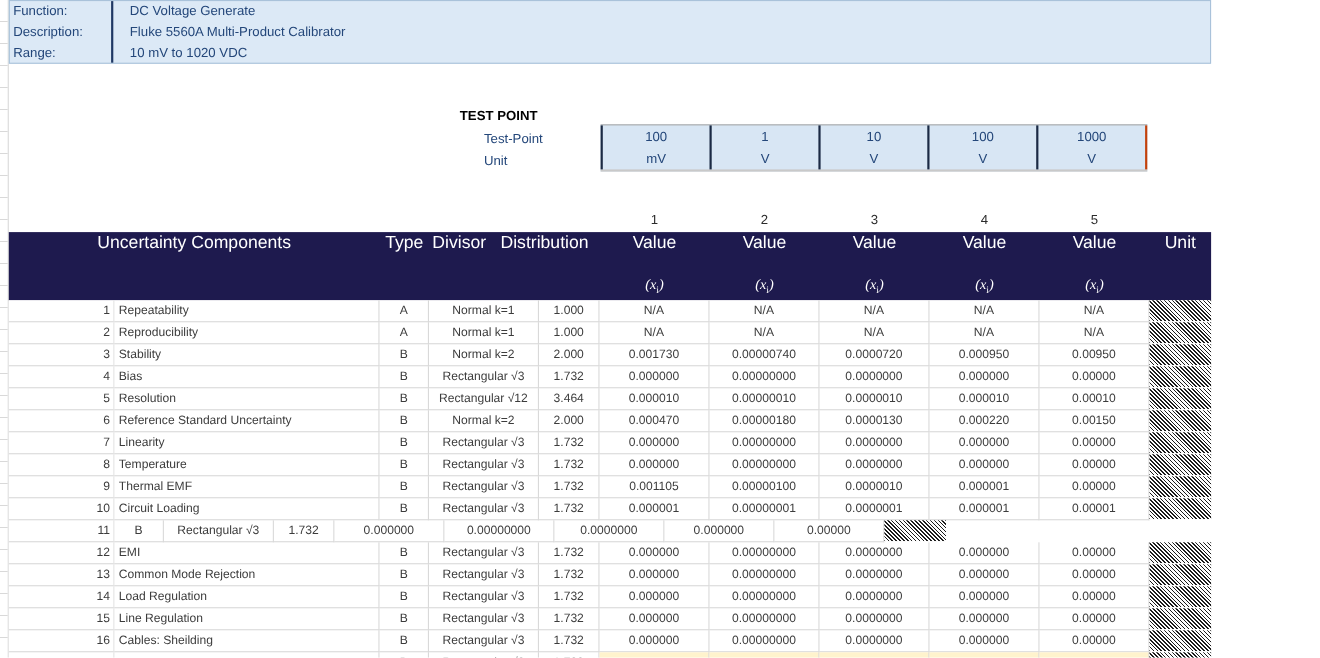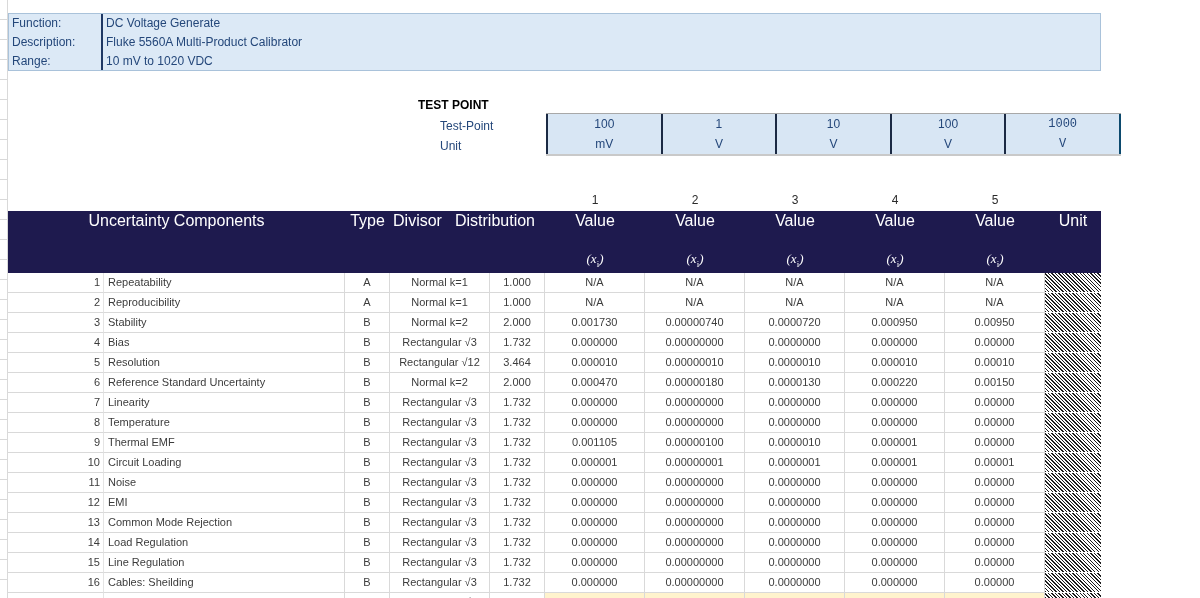--- a/index.html
+++ b/index.html
@@ -8,38 +8,38 @@
     font-family:"Liberation Sans",sans-serif;font-size:11px;color:#3c3c3c;
   }
   
   .left-margin{
     position:absolute;left:0;top:0;width:8px;height:598px;
     background:repeating-linear-gradient(to bottom,#fff 0 19px,#d9d9d9 19px 20px);
     border-right:1px solid #d9d9d9;box-sizing:border-box;
   }
   
   .info-block{
-    position:absolute;left:8px;top:13px;width:1093px;height:58px;
+    position:absolute;left:8px;top:0;width:1093px;height:58px;
     background:#dce9f6;border:1px solid #a9c2da;box-sizing:border-box;
   }
   .info-divider{position:absolute;left:92px;top:0;bottom:0;width:2px;background:#1f3864;}
   .info-row{display:flex;height:19px;line-height:19px;}
   .info-label{width:92px;padding-left:3px;color:#24477a;font-size:12px;box-sizing:border-box;}
-  .info-value{padding-left:5px;color:#24477a;font-size:12px;white-space:nowrap;}
+  .info-value{padding-left:17px;color:#24477a;font-size:12px;white-space:nowrap;}
   .info-row:first-child .info-value{font-weight:bold;font-size:13px;color:#17375e;}
   
   .tp-title{position:absolute;left:418px;top:98px;font-weight:bold;font-size:12px;color:#000;}
   .tp-row-label{position:absolute;left:440px;top:116px;height:20px;line-height:20px;color:#24477a;font-size:12px;}
   .tp-unit-label{position:absolute;left:440px;top:136px;height:20px;line-height:20px;color:#24477a;font-size:12px;}
   .tp-cells{
-    position:absolute;left:546px;top:113px;width:575px;height:43px;display:flex;
+    position:absolute;left:546px;top:113px;width:497px;height:43px;display:flex;
     background:#d8e6f4;border-top:1px solid #a8a8a8;border-bottom:2px solid #c9c9c9;box-sizing:border-box;
   }
   .tp-cell{flex:1;border-left:2px solid #1b2a44;box-sizing:border-box;text-align:center;color:#24477a;font-size:12px;}
-  .tp-cell:last-child{border-right:2px solid #0c4a6e;font-family:Liberation Mono, monospace;}
+  .tp-cell:last-child{border-right:2px solid #c2410c;}
   .tp-cell .v,.tp-cell .u{height:20px;line-height:20px;}
   
   .section-title{position:absolute;left:9px;top:174px;font-size:12px;color:#333;}
   
   .col-numbers{position:absolute;left:545px;top:191px;width:500px;height:20px;display:flex;}
   .col-num{flex:1;text-align:center;line-height:18px;color:#2b2b2b;font-size:12px;}
   
   .unc-table{position:absolute;left:8px;top:211px;width:1093px;}
   .thead{display:flex;height:62px;background:#1e1a4e;color:#fff;}
   .th{box-sizing:border-box;display:flex;flex-direction:column;justify-content:space-between;
@@ -287,21 +287,20 @@
     <div class="td td-div">1.732</div>
     <div class="td td-val">0.000001</div>
     <div class="td td-val">0.00000001</div>
     <div class="td td-val">0.0000001</div>
     <div class="td td-val">0.000001</div>
     <div class="td td-val">0.00001</div>
     <div class="td td-unit"></div>
   </div>
         <div class="trow">
     <div class="td td-num">11</div>
-    <div class="td td-name">Noise</div>
     <div class="td td-type">B</div>
     <div class="td td-dist">Rectangular √3</div>
     <div class="td td-div">1.732</div>
     <div class="td td-val">0.000000</div>
     <div class="td td-val">0.00000000</div>
     <div class="td td-val">0.0000000</div>
     <div class="td td-val">0.000000</div>
     <div class="td td-val">0.00000</div>
     <div class="td td-unit"></div>
   </div>

